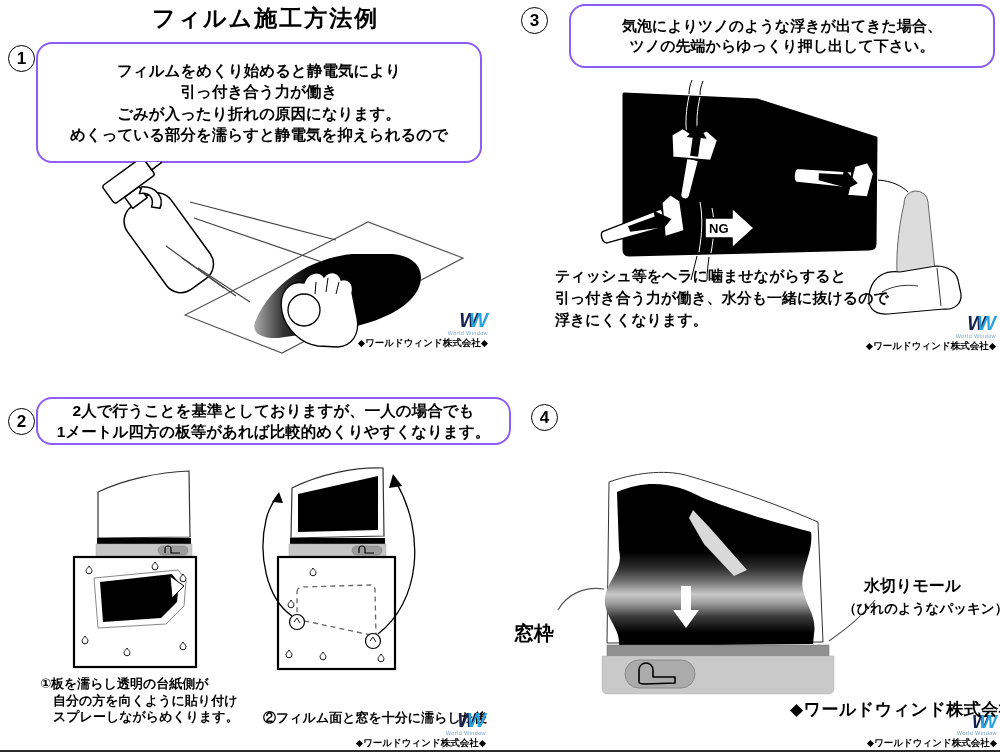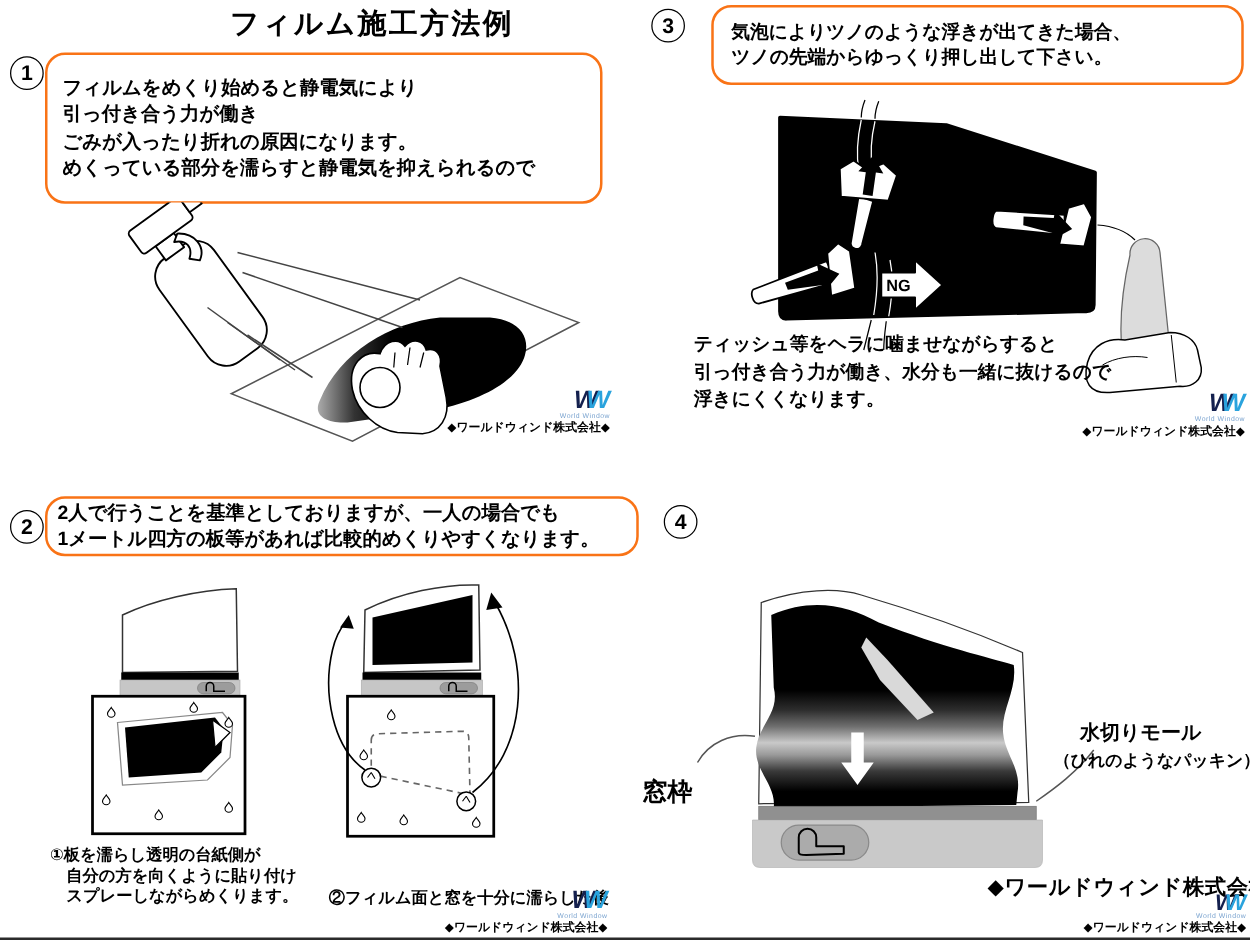--- a/index.html
+++ b/index.html
@@ -2,43 +2,43 @@
 <html><head>
 <meta charset="utf-8">
 <style>
   html,body{margin:0;padding:0;background:#fff;}
   .page{position:relative;width:1000px;height:752px;background:#fff;overflow:hidden;
         font-family:"Liberation Sans","DejaVu Sans",sans-serif;color:#000;}
   .abs{position:absolute;}
   .title{font-size:23px;font-weight:600;letter-spacing:2px;white-space:nowrap;}
   .num-circle{width:27px;height:27px;border:1.7px solid #000;border-radius:50%;
       display:flex;align-items:center;justify-content:center;font-size:17px;font-weight:600;box-sizing:border-box;}
-  .speech-box{border:2px solid #f97316;border-radius:16px;background:#fff;box-sizing:border-box;
-      font-weight:600;display:flex;flex-direction:column;justify-content:center;}
+  .speech-box{border:2px solid #8b5cf6;border-radius:16px;background:#fff;box-sizing:border-box;
+      font-weight:600;display:flex;flex-direction:column;justify-content:center;text-align:center;}
   .bx-line{white-space:nowrap;}
   .t15{font-size:15.5px;line-height:21.2px;}
   .t15s{font-size:15px;line-height:19.6px;}
   .note{font-weight:600;font-size:15px;line-height:22px;white-space:nowrap;}
   .caption{font-weight:600;font-size:13px;line-height:16.5px;white-space:nowrap;}
   .ww-block{display:flex;flex-direction:column;align-items:flex-end;}
   .ww-letters{font-weight:800;font-style:italic;font-size:20px;line-height:19px;letter-spacing:0;}
   .ww-letters .w2{margin-left:-9px;}
   .ww-sub{font-size:5.5px;letter-spacing:0.4px;line-height:7px;}
   .company-small{font-size:9.5px;font-weight:700;line-height:11px;white-space:nowrap;}
   .company-large{font-size:17px;font-weight:700;letter-spacing:0.5px;white-space:nowrap;}
   .lbl{font-weight:700;white-space:nowrap;}
   .bottom-rule{background:#2b2b2b;}
   svg{display:block;}
 </style>
 </head>
 <body>
 
 <div class="page">
 
-  <div class="abs title" style="left:152px;top:3px;margin-left:32px;">フィルム施工方法例</div>
+  <div class="abs title" style="left:152px;top:3px;">フィルム施工方法例</div>
 
   <div class="abs num-circle" style="left:8px;top:45px;">1</div>
   <div class="abs speech-box" style="left:36px;top:42px;width:446px;height:121px;padding:6px 12px;">
     <div class="bx-line t15">フィルムをめくり始めると静電気により</div>
     <div class="bx-line t15">引っ付き合う力が働き</div>
     <div class="bx-line t15">ごみが入ったり折れの原因になります。</div>
     <div class="bx-line t15">めくっている部分を濡らすと静電気を抑えられるので</div>
   </div>
 
   <svg class="abs" style="left:20px;top:162px;" width="480" height="200" viewBox="0 0 480 200">

